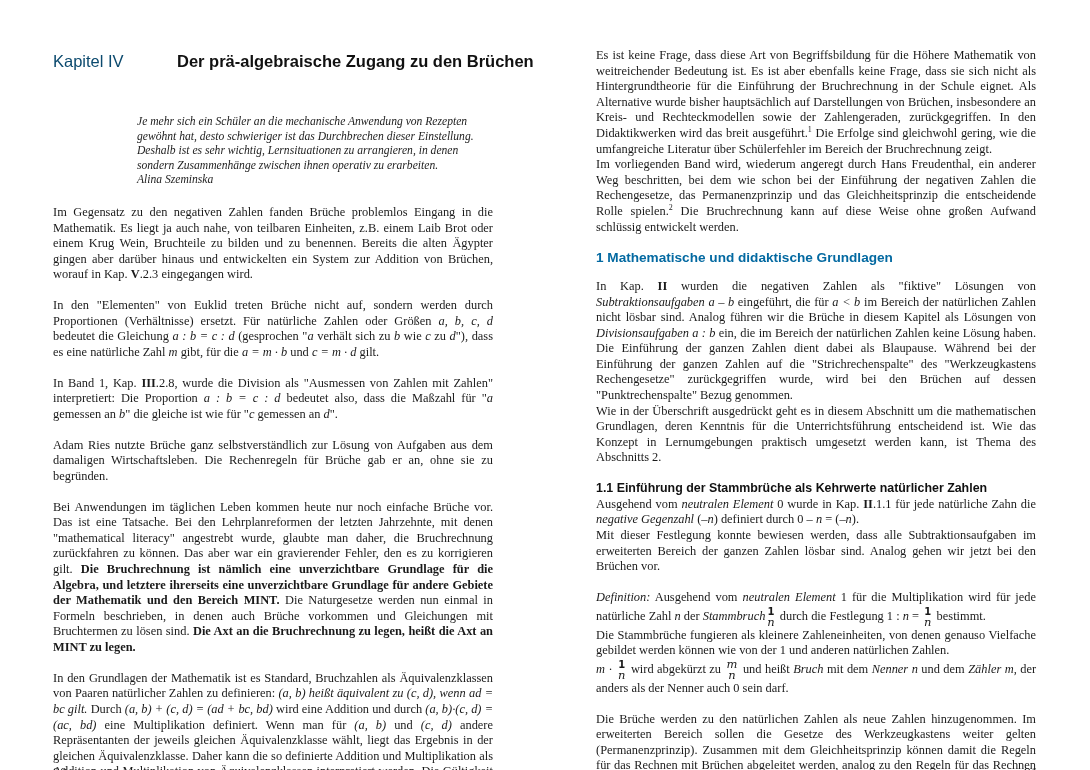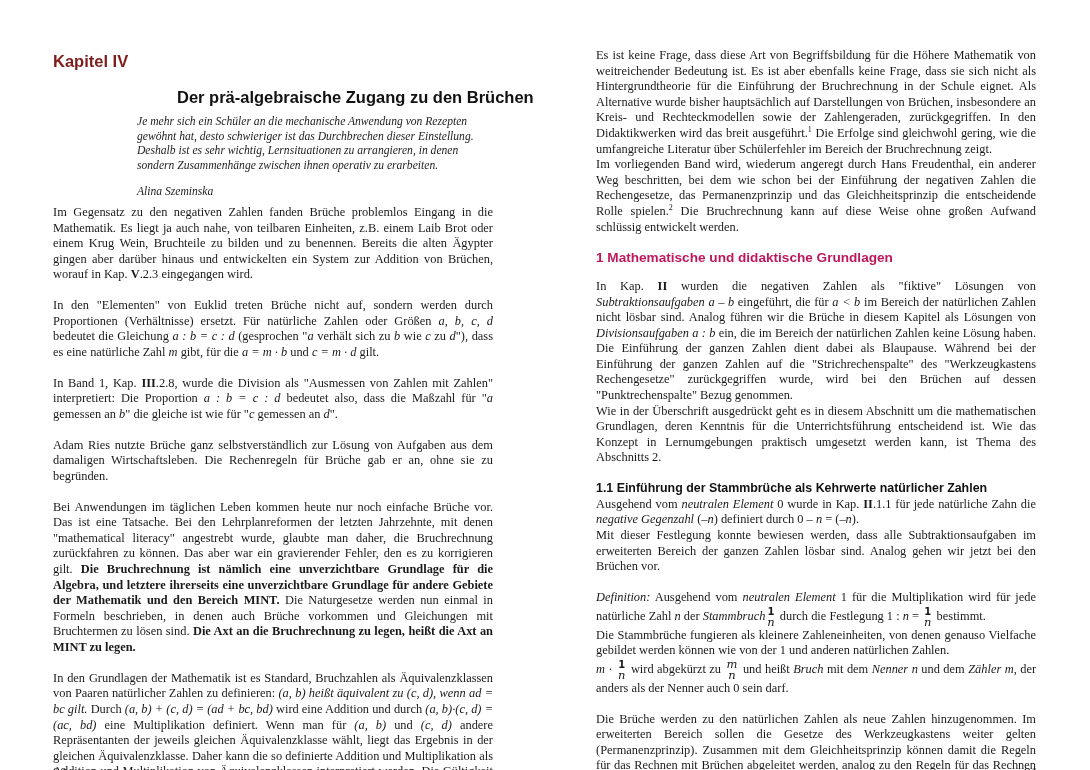--- a/index.html
+++ b/index.html
@@ -6,42 +6,42 @@
   body {
     width:1090px; height:770px; background:#ffffff; position:relative; overflow:hidden;
     font-family:"Liberation Serif", serif; color:#1a1a1a;
   }
   .page { position:absolute; top:0; height:770px; }
   #left-page { left:0; width:545px; }
   #right-page { left:545px; width:545px; }
 
   .chapter-label {
     position:absolute; left:53px; top:52px; font-family:"Liberation Sans", sans-serif;
-    font-weight:bold; font-size:16.5px; color:#7f1d1d;
+    font-weight:normal; font-size:16.5px; color:#0c4a6e;
   }
   .chapter-title {
     position:absolute; left:177px; top:52px; font-family:"Liberation Sans", sans-serif;
-    font-weight:bold; font-size:16.5px; color:#111;margin-top:36px;
+    font-weight:bold; font-size:16.5px; color:#111;
   }
   .epigraph {
     position:absolute; right:48px; top:115px; width:360px; 
     font-style:italic; font-size:11.6px; line-height:14.6px; color:#222;
   }
-  .epigraph .author { display:block;margin-top:12px; }
+  .epigraph .author { display:block; }
 
   .body-col { position:absolute; font-size:12.4px; line-height:15.6px; text-align:justify; color:#1a1a1a; }
   #left-body { left:53px; top:205px; width:440px; }
   #right-body { left:596px; top:48px; width:440px; }
   .body-col p { margin:0 0 15.2px 0; }
   .body-col p.tight { margin-bottom:0; }
   .body-col b { font-weight:bold; }
   .body-col i { font-style:italic; }
 
   .section-heading {
-    font-family:"Liberation Sans", sans-serif; font-weight:bold; font-size:13.6px; margin:6px 0 13px 0; color:#be185d;
+    font-family:"Liberation Sans", sans-serif; font-weight:bold; font-size:13.6px; margin:6px 0 13px 0; color:#0369a1;
   }
   .subsection-heading {
     font-family:"Liberation Sans", sans-serif; font-weight:bold; font-size:12.4px; margin:0 0 0 0; color:#111;
   }
   .frac { display:inline-block; vertical-align:middle; text-align:center; font-style:italic; font-size:11.5px; line-height:11px; margin:0 2px; }
   .frac span { display:block; }
   .frac .num { font-family:"DejaVu Sans", sans-serif; font-style:normal; font-size:10px; font-weight:bold; }
   .frac .den { font-family:"DejaVu Serif", serif; }
   sup { font-size:8px; line-height:0; }
   .page-number { position:absolute; top:734px; font-size:14px; color:#222;margin-top:32px; }

